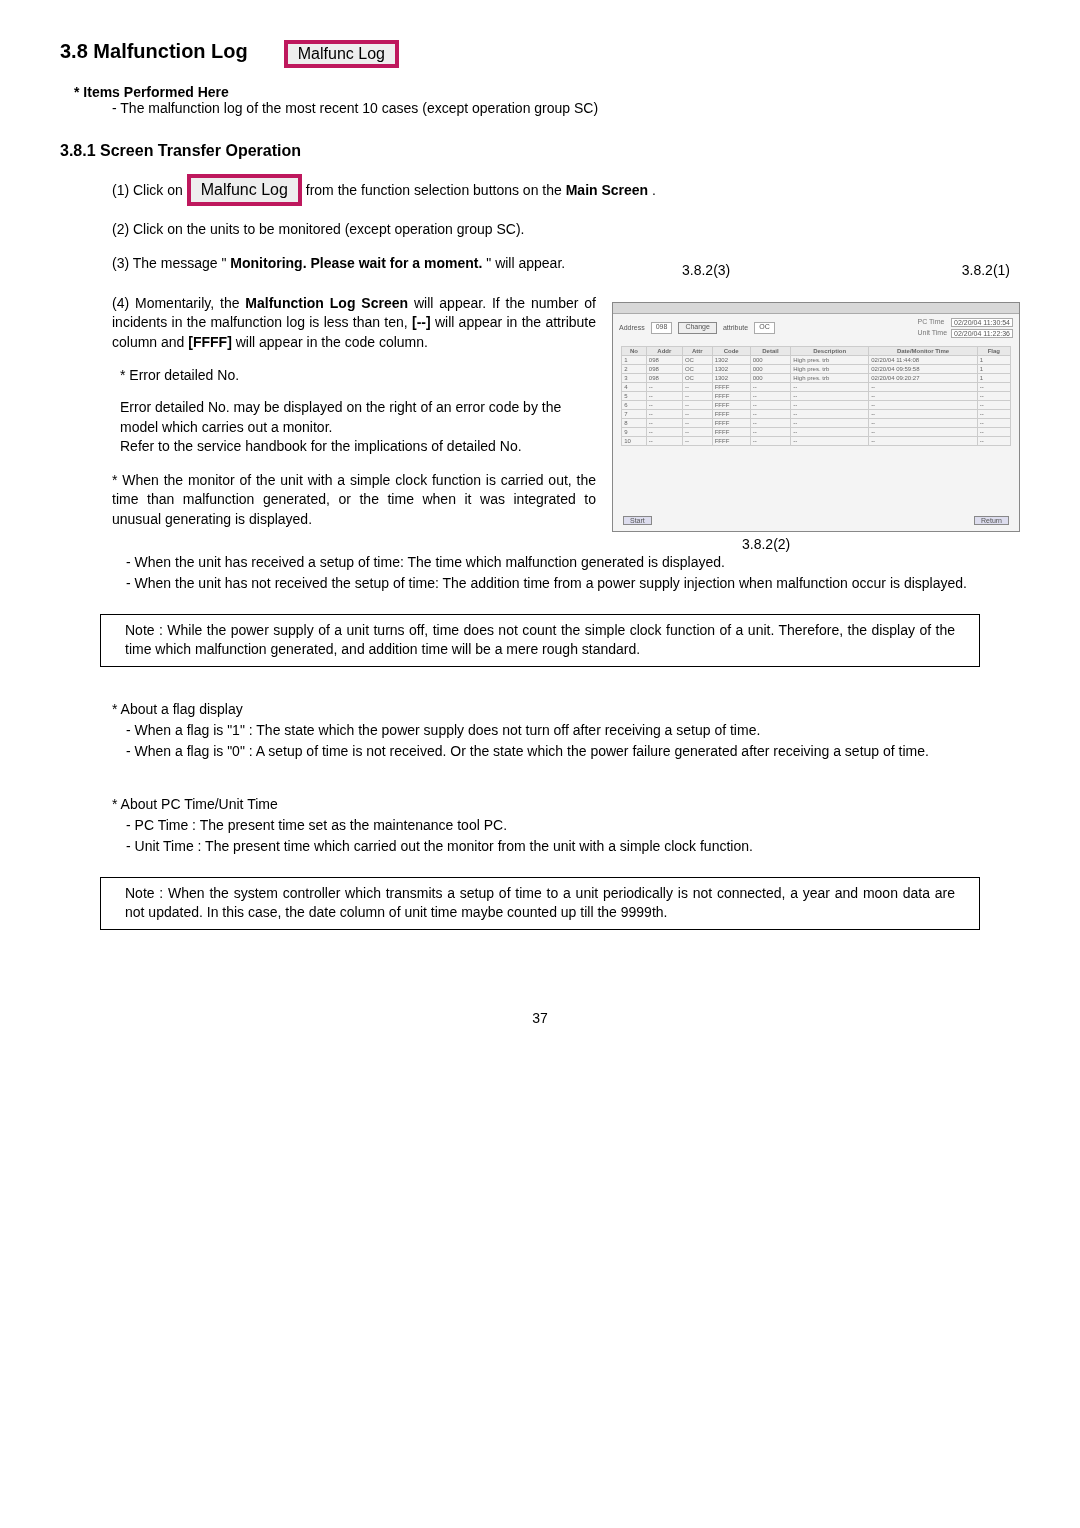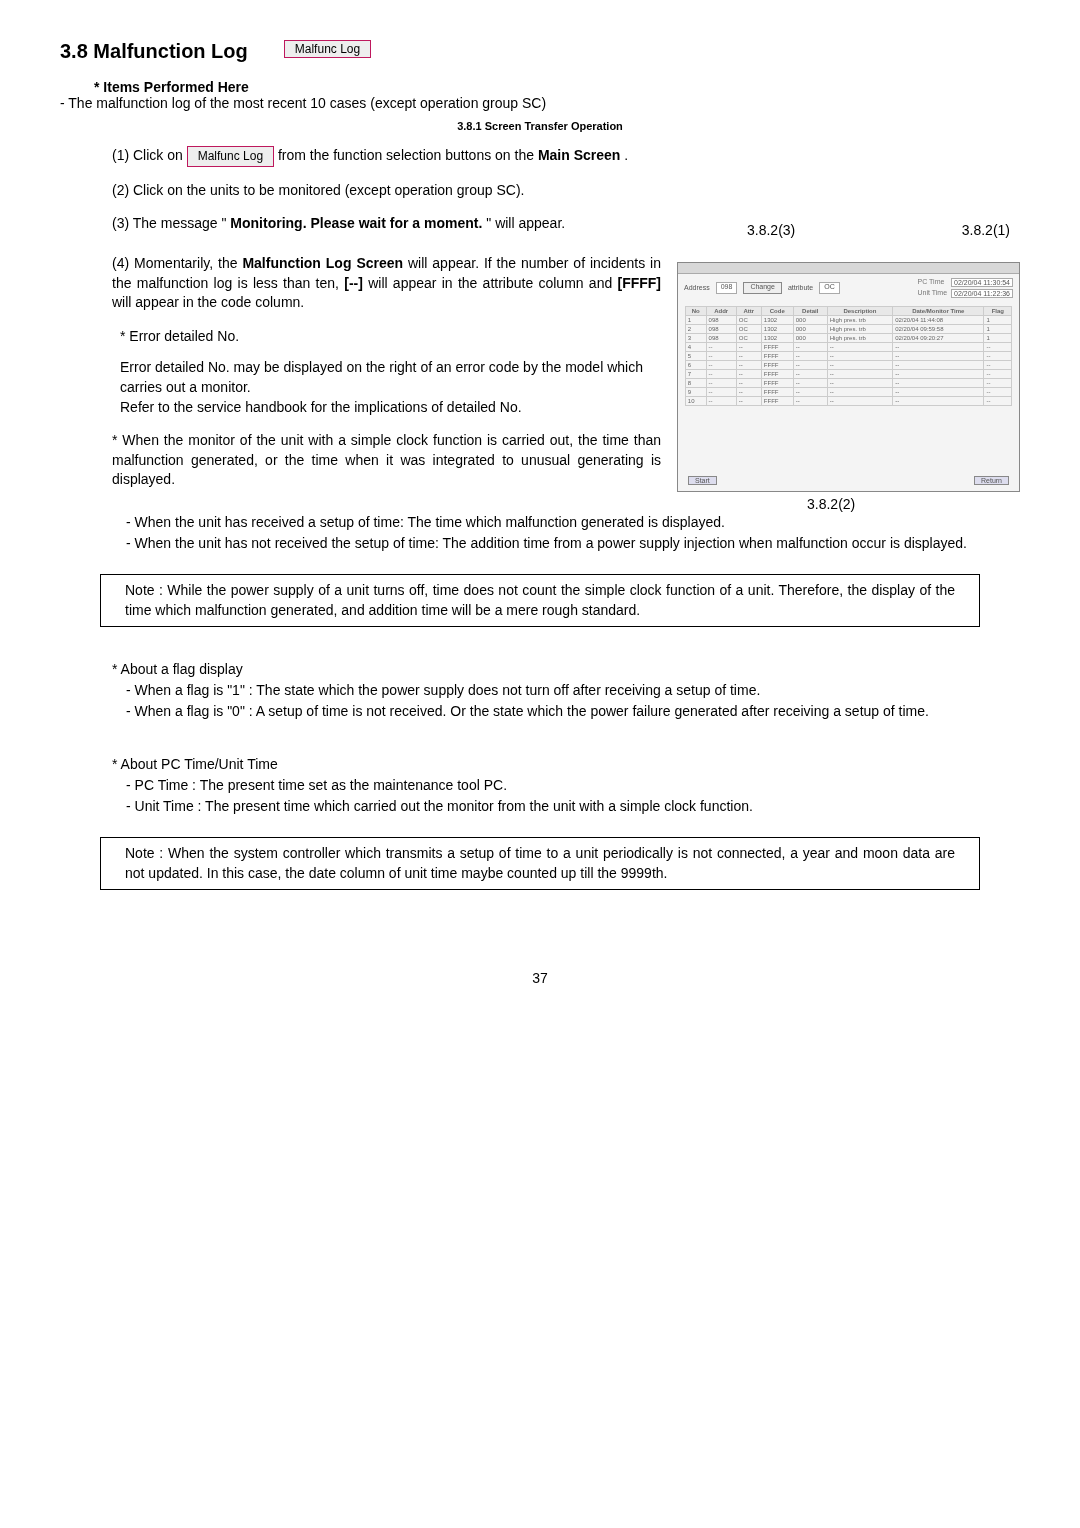--- a/index.html
+++ b/index.html
@@ -16,50 +16,49 @@
     align-items: flex-start;
     gap: 36px;
     margin-bottom: 16px;
   }
   .heading {
     font-size: 20px;
     font-weight: bold;
   }
   .btn {
     display: inline-block;
-    border: 1px solid #be185d;
+    border: 4px solid #be185d;
     background: #eee;
     padding: 1px 10px;
-    font-size: 12px;
+    font-size: 16px;
   }
   .sub-bold {
     font-weight: bold;
-    margin-left: 34px;
-  }
-  .indent1 { }
+    margin-left: 14px;
+  }
+  .indent1 { margin-left: 52px; }
   .subheading {
-    font-size: 11px;
+    font-size: 16px;
     font-weight: bold;
-    margin-top: 9px;
+    margin-top: 26px;
     margin-bottom: 6px;
-    text-align: center;
   }
   .step {
     margin-left: 52px;
     margin-top: 14px;
     line-height: 1.4;
   }
   .two-col {
     display: flex;
     gap: 16px;
     align-items: flex-start;
     margin-top: 6px;
   }
   .left-col { flex: 1; }
-  .right-col { width: 343px; position: relative; }
+  .right-col { width: 408px; position: relative; }
   .stub-left {
     margin-left: 60px;
     margin-top: 14px;
     line-height: 1.4;
   }
   .justify {
     text-align: justify;
   }
   .callout-label {
     position: absolute;

